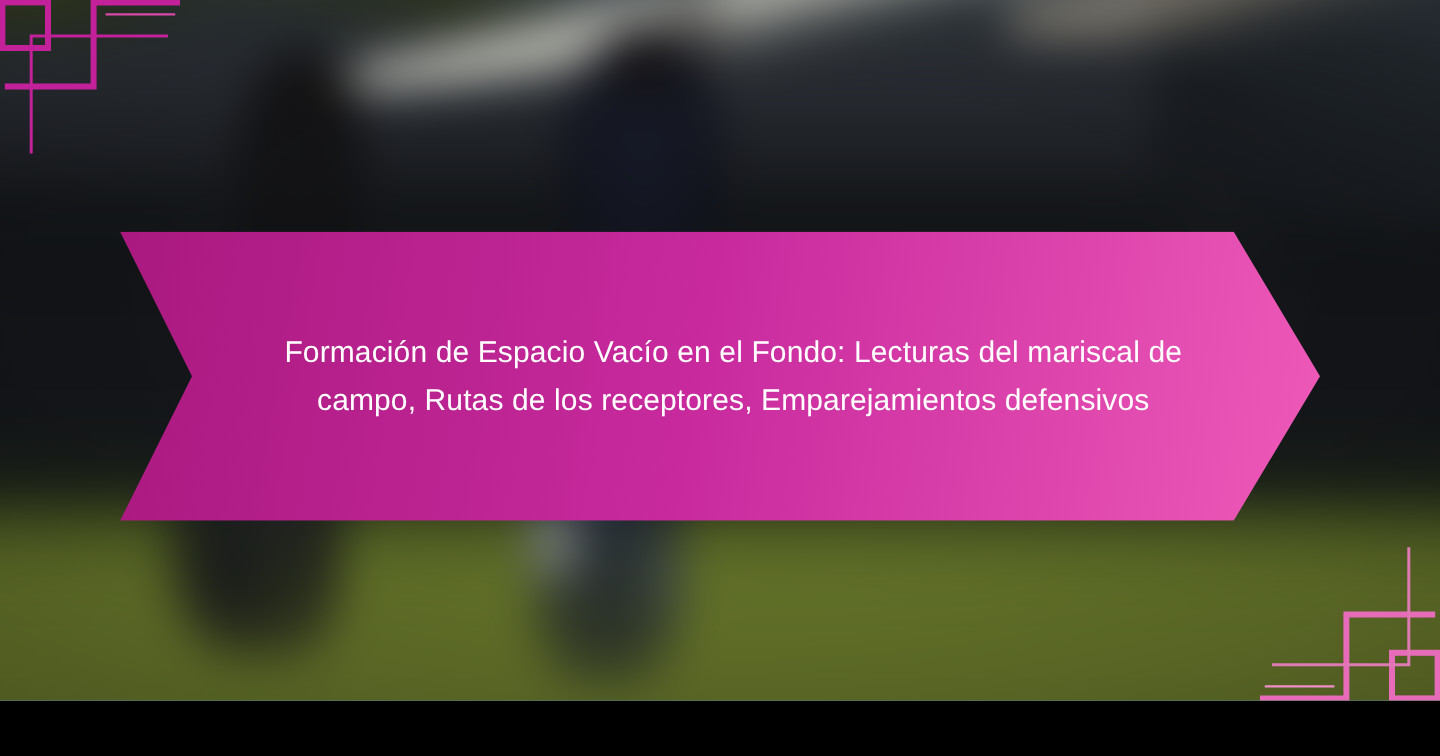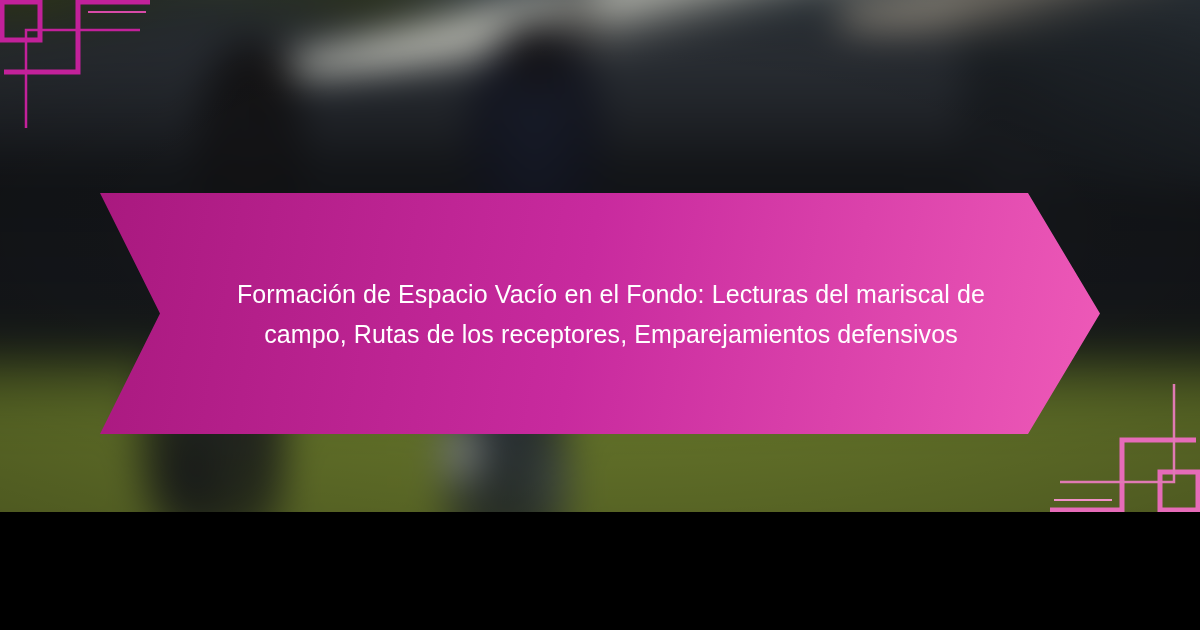--- a/index.html
+++ b/index.html
@@ -4,21 +4,21 @@
 <title>Banner</title>
 <style>
   html, body {
     margin: 0;
     padding: 0;
     background: #000;
   }
   #stage {
     position: relative;
     width: 1200px;
-    height: 512px;
+    height: 584px;
     overflow: hidden;
     font-family: "Liberation Sans", "DejaVu Sans", sans-serif;
     background: #7dd3fc;
   }
 
   
   .bg-root {
     position: absolute;
     inset: 0;
     overflow: hidden;

